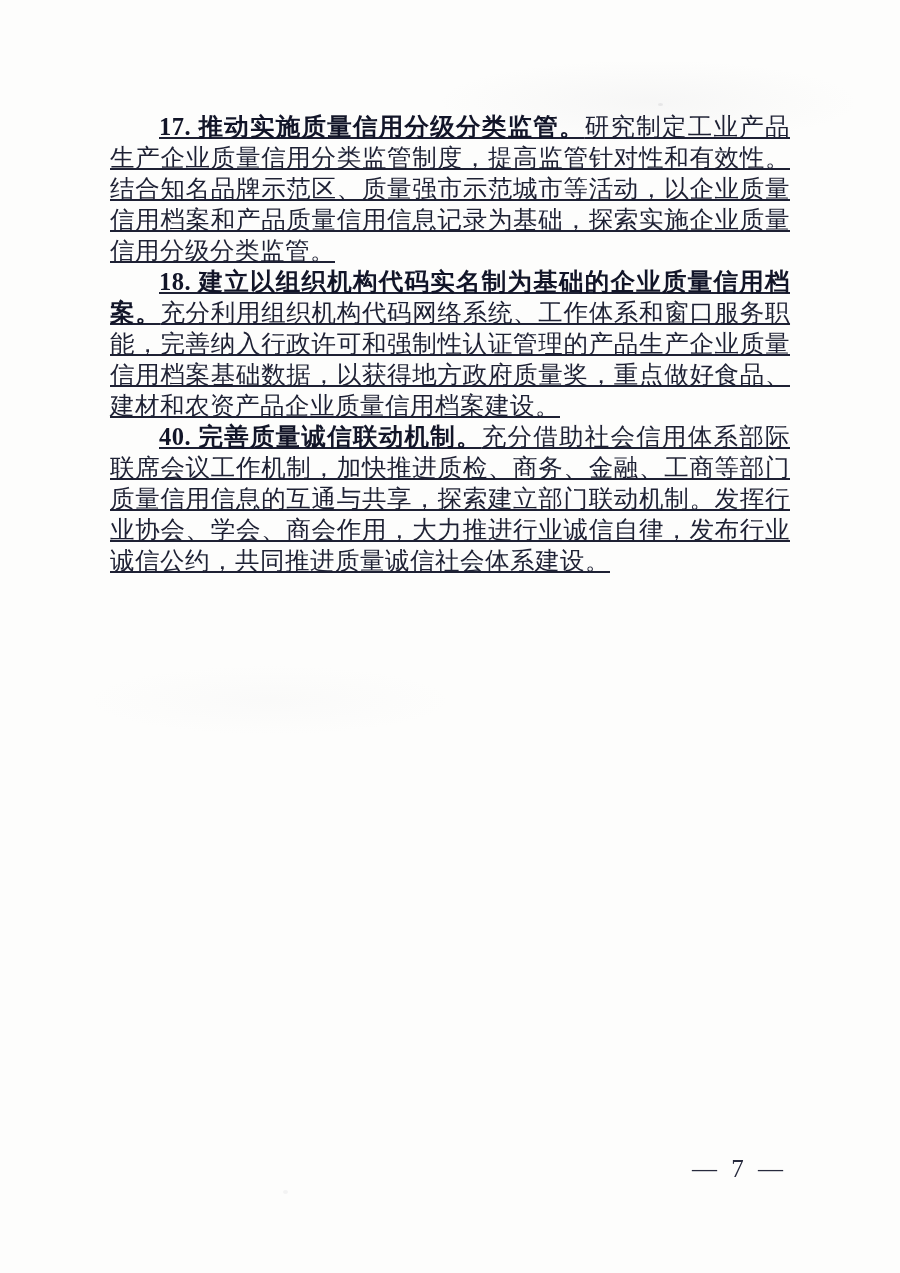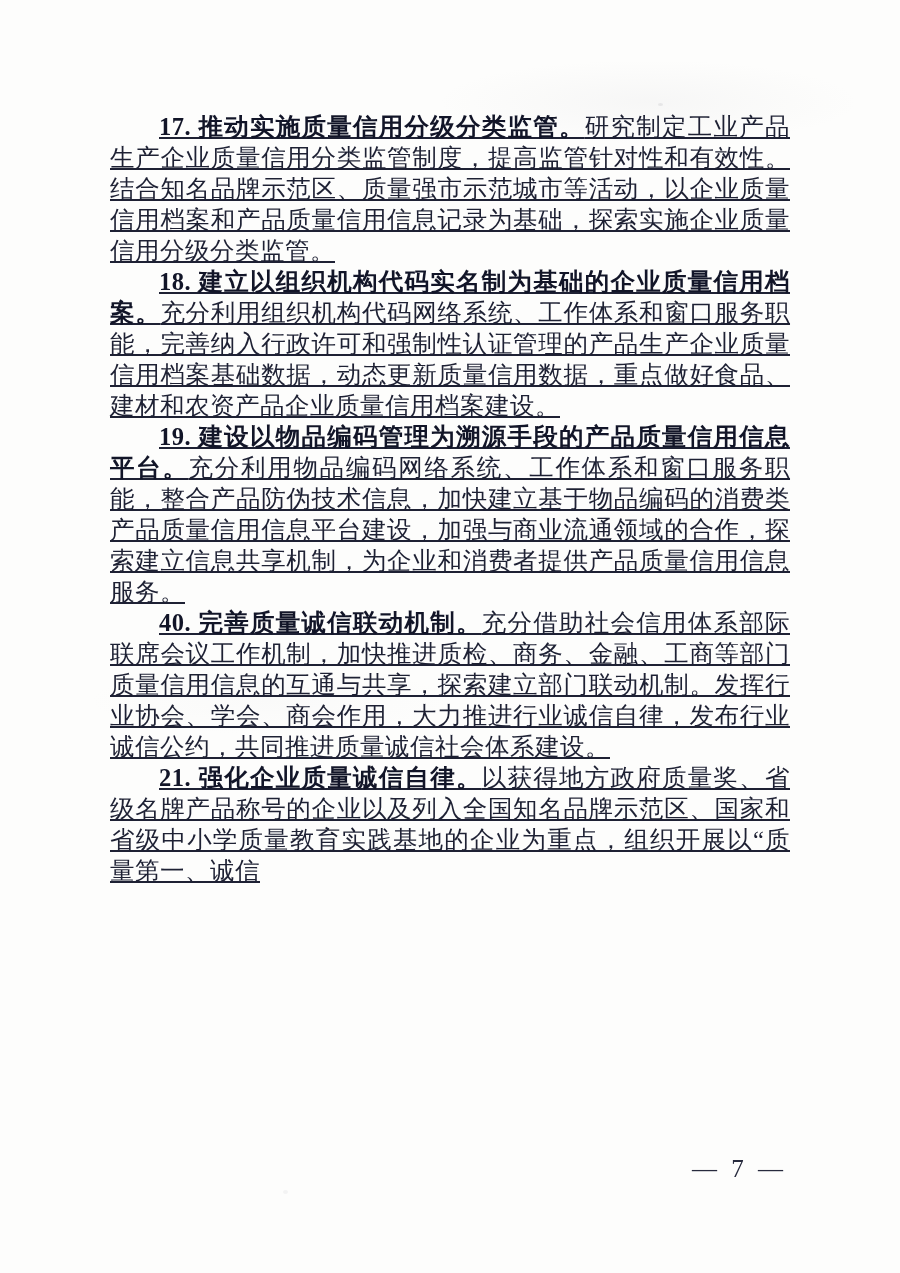--- a/index.html
+++ b/index.html
@@ -71,24 +71,22 @@
 
 <div class="paper">
   <span class="speck s1"></span>
   <span class="speck s2"></span>
   <span class="speck s3"></span>
 
   <div class="text-block">
 
     <p class="para"><span class="para-heading">17. 推动实施质量信用分级分类监管。</span><span class="para-body">研究制定工业产品生产企业质量信用分类监管制度，提高监管针对性和有效性。结合知名品牌示范区、质量强市示范城市等活动，以企业质量信用档案和产品质量信用信息记录为基础，探索实施企业质量信用分级分类监管。</span></p>
 
-    <p class="para"><span class="para-heading">18. 建立以组织机构代码实名制为基础的企业质量信用档案。</span><span class="para-body">充分利用组织机构代码网络系统、工作体系和窗口服务职能，完善纳入行政许可和强制性认证管理的产品生产企业质量信用档案基础数据，动态更新质量信用数据，重点做好食品、建材和农资产品企业质量信用档案建设。</span></p>
+    <p class="para"><span class="para-heading">18. 建立以组织机构代码实名制为基础的企业质量信用档案。</span><span class="para-body">充分利用组织机构代码网络系统、工作体系和窗口服务职能，完善纳入行政许可和强制性认证管理的产品生产企业质量信用档案基础数据，以获得地方政府质量奖，重点做好食品、建材和农资产品企业质量信用档案建设。</span></p>
 
-    <p class="para"><span class="para-heading">19. 建设以物品编码管理为溯源手段的产品质量信用信息平台。</span><span class="para-body">充分利用物品编码网络系统、工作体系和窗口服务职能，整合产品防伪技术信息，加快建立基于物品编码的消费类产品质量信用信息平台建设，加强与商业流通领域的合作，探索建立信息共享机制，为企业和消费者提供产品质量信用信息服务。</span></p>
 
     <p class="para"><span class="para-heading">40. 完善质量诚信联动机制。</span><span class="para-body">充分借助社会信用体系部际联席会议工作机制，加快推进质检、商务、金融、工商等部门质量信用信息的互通与共享，探索建立部门联动机制。发挥行业协会、学会、商会作用，大力推进行业诚信自律，发布行业诚信公约，共同推进质量诚信社会体系建设。</span></p>
 
-    <p class="para"><span class="para-heading">21. 强化企业质量诚信自律。</span><span class="para-body">以获得地方政府质量奖、省级名牌产品称号的企业以及列入全国知名品牌示范区、国家和省级中小学质量教育实践基地的企业为重点，组织开展以“质量第一、诚信</span></p>
 
   </div>
 
   <div class="page-number">— 7 —</div>
 </div>
 
 </body></html>

